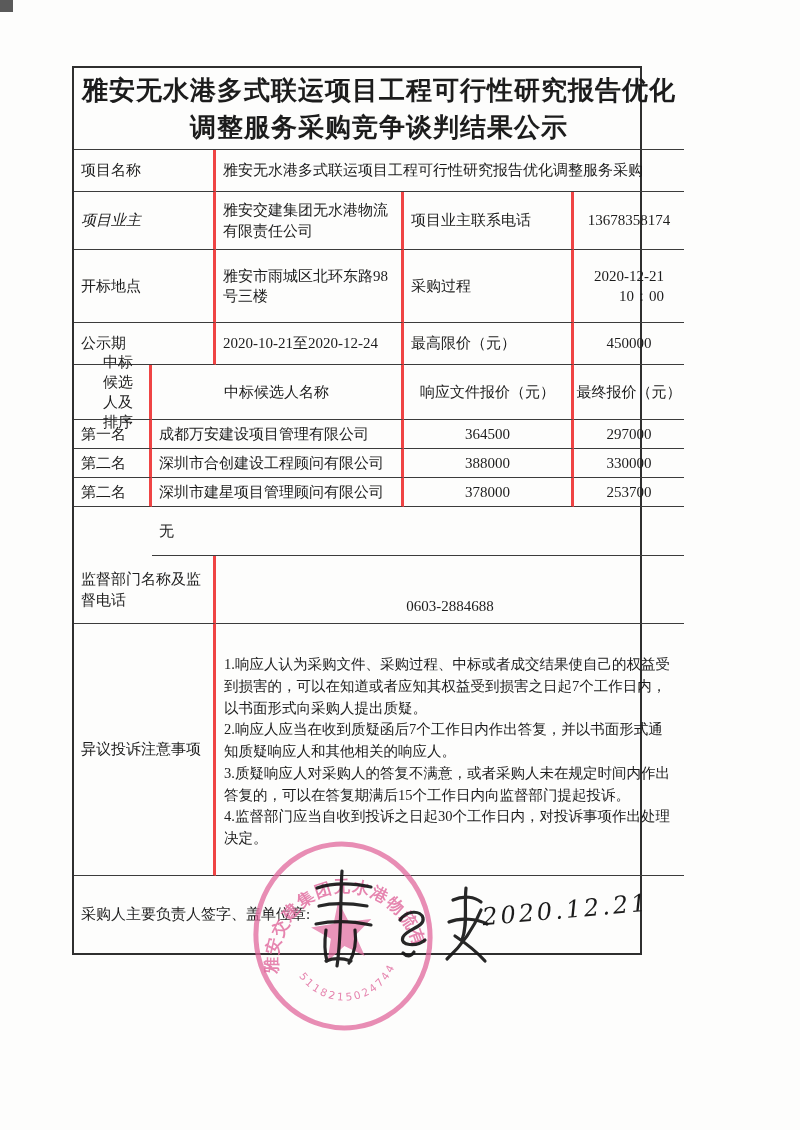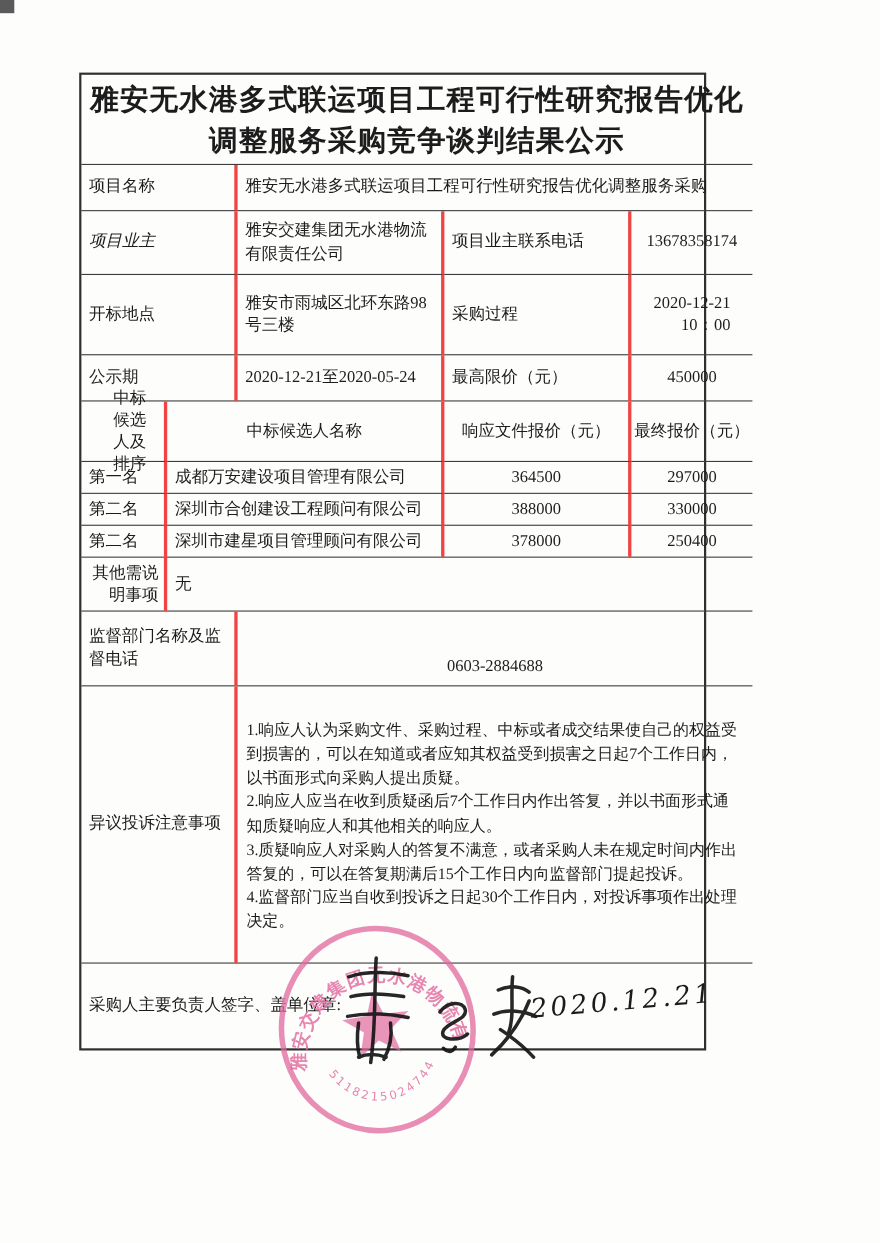--- a/index.html
+++ b/index.html
@@ -63,21 +63,21 @@
     <div class="cell c-left" style="grid-column:4/5;grid-row:3;">项目业主联系电话</div>
     <div class="cell c-center no-r" style="grid-column:5/6;grid-row:3;">13678358174</div>
 
     <div class="cell c-left" style="grid-column:1/3;grid-row:4;">开标地点</div>
     <div class="cell c-left" style="grid-column:3/4;grid-row:4;">雅安市雨城区北环东路98号三楼</div>
     <div class="cell c-left" style="grid-column:4/5;grid-row:4;">采购过程</div>
     <div class="cell c-center no-r pre" style="grid-column:5/6;grid-row:4;">2020-12-21
 10：00</div>
 
     <div class="cell c-left" style="grid-column:1/3;grid-row:5;">公示期</div>
-    <div class="cell c-left" style="grid-column:3/4;grid-row:5;">2020-12-21至2020-05-24</div>
+    <div class="cell c-left" style="grid-column:3/4;grid-row:5;">2020-10-21至2020-12-24</div>
     <div class="cell c-left" style="grid-column:4/5;grid-row:5;">最高限价（元）</div>
     <div class="cell c-center no-r" style="grid-column:5/6;grid-row:5;">450000</div>
 
     <div class="cell c-center" style="grid-column:1/2;grid-row:6;padding:0 16px;">中标候选人及排序</div>
     <div class="cell c-center" style="grid-column:2/4;grid-row:6;">中标候选人名称</div>
     <div class="cell c-center" style="grid-column:4/5;grid-row:6;">响应文件报价（元）</div>
     <div class="cell c-center no-r" style="grid-column:5/6;grid-row:6;">最终报价（元）</div>
 
     <div class="cell c-left" style="grid-column:1/2;grid-row:7;">第一名</div>
     <div class="cell c-left" style="grid-column:2/4;grid-row:7;">成都万安建设项目管理有限公司</div>
@@ -85,23 +85,22 @@
     <div class="cell c-center no-r" style="grid-column:5/6;grid-row:7;">297000</div>
 
     <div class="cell c-left" style="grid-column:1/2;grid-row:8;">第二名</div>
     <div class="cell c-left" style="grid-column:2/4;grid-row:8;">深圳市合创建设工程顾问有限公司</div>
     <div class="cell c-center" style="grid-column:4/5;grid-row:8;">388000</div>
     <div class="cell c-center no-r" style="grid-column:5/6;grid-row:8;">330000</div>
 
     <div class="cell c-left" style="grid-column:1/2;grid-row:9;">第二名</div>
     <div class="cell c-left" style="grid-column:2/4;grid-row:9;">深圳市建星项目管理顾问有限公司</div>
     <div class="cell c-center" style="grid-column:4/5;grid-row:9;">378000</div>
-    <div class="cell c-center no-r" style="grid-column:5/6;grid-row:9;">250400</div>
+    <div class="cell c-center no-r" style="grid-column:5/6;grid-row:9;">253700</div>
 
-    <div class="cell c-center" style="grid-column:1/2;grid-row:10;padding:0 5px;">其他需说明事项</div>
     <div class="cell c-left no-r" style="grid-column:2/6;grid-row:10;">无</div>
 
     <div class="cell c-left" style="grid-column:1/3;grid-row:11/13;">监督部门名称及监督电话</div>
     <div class="cell c-center no-r" style="grid-column:3/6;grid-row:12;">0603-2884688</div>
 
     <div class="cell c-left" style="grid-column:1/3;grid-row:13;">异议投诉注意事项</div>
     <div class="cell no-r dispute-content">
       <div>1.响应人认为采购文件、采购过程、中标或者成交结果使自己的权益受到损害的，可以在知道或者应知其权益受到损害之日起7个工作日内，以书面形式向采购人提出质疑。</div>
       <div>2.响应人应当在收到质疑函后7个工作日内作出答复，并以书面形式通知质疑响应人和其他相关的响应人。</div>
       <div>3.质疑响应人对采购人的答复不满意，或者采购人未在规定时间内作出答复的，可以在答复期满后15个工作日内向监督部门提起投诉。</div>

